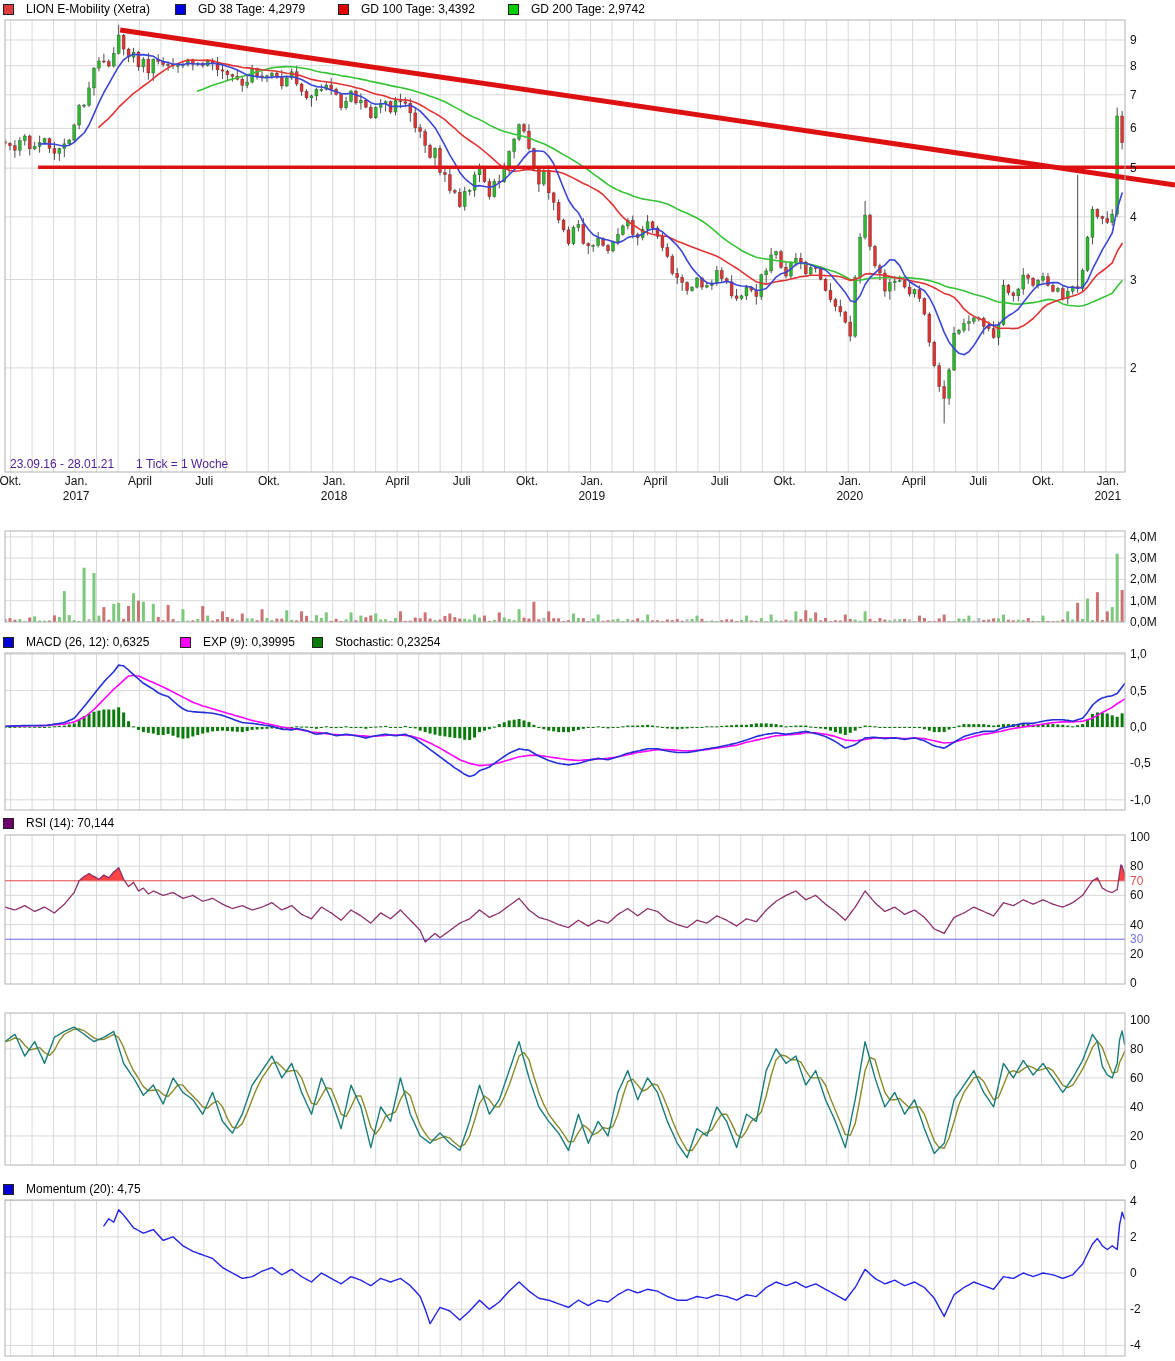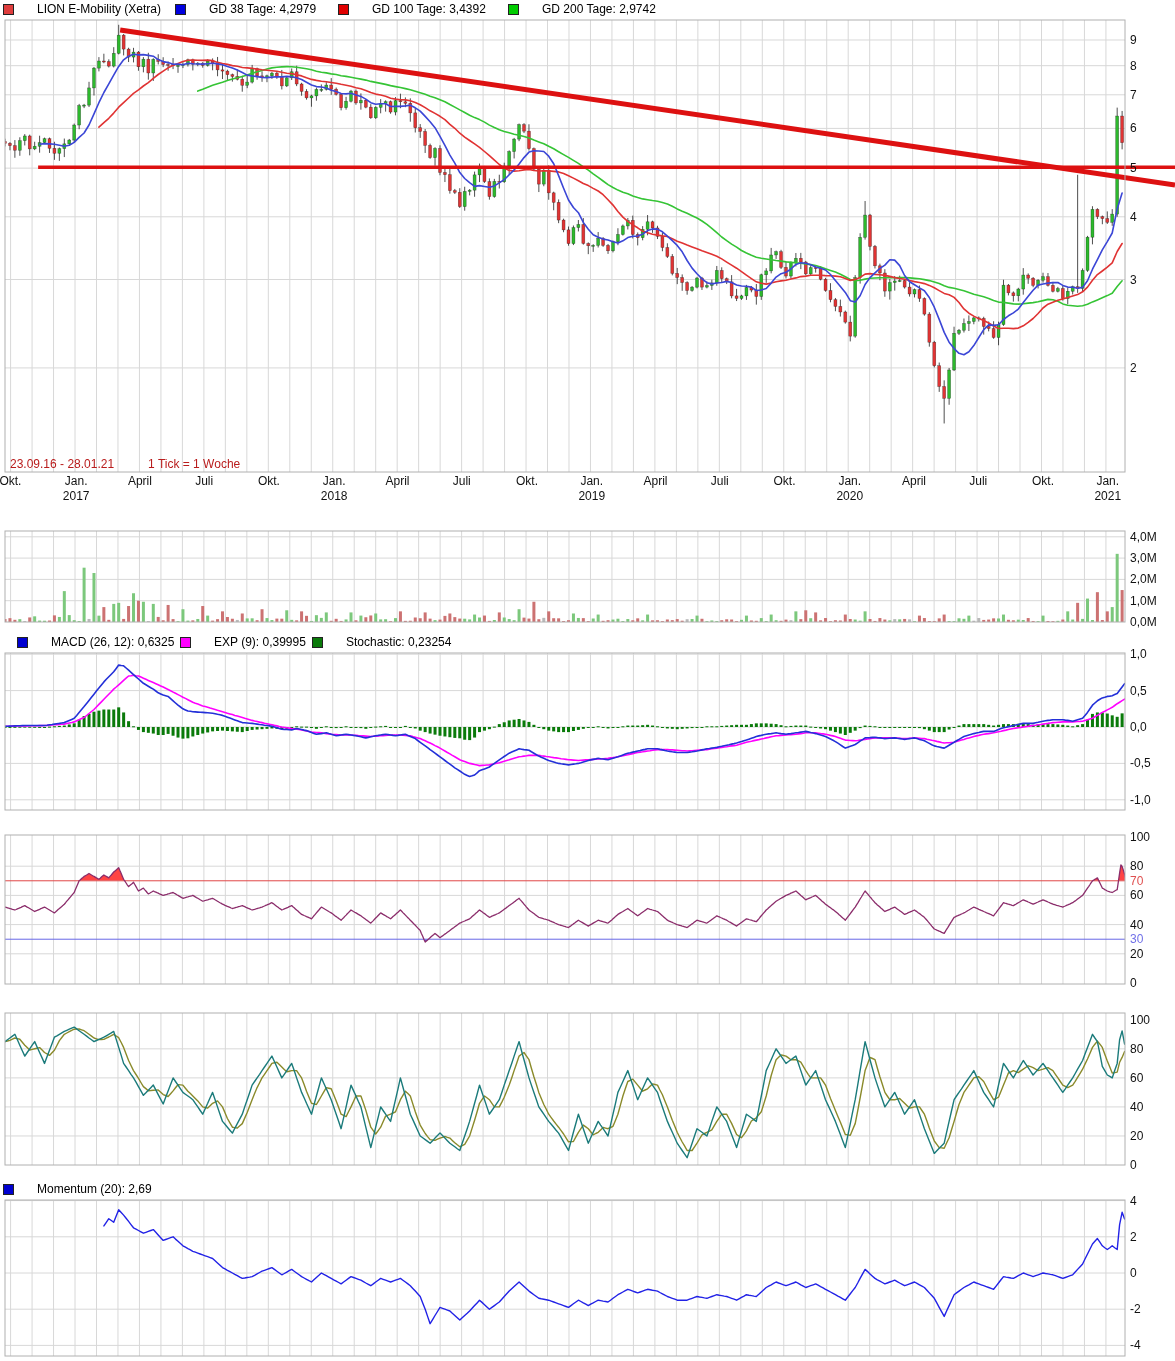--- a/index.html
+++ b/index.html
@@ -1,21 +1,21 @@
 <!DOCTYPE html>
 <html><head>
 <meta charset="utf-8">
 <style>
   html,body{margin:0;padding:0;background:#fff;font-family:"Liberation Sans",sans-serif;}
   #app{position:relative;width:1175px;height:1361px;background:#fff;overflow:hidden;}
   #plot{position:absolute;left:0;top:0;}
   .hdr{position:absolute;left:0;right:0;height:16px;font-size:12px;color:#000;}
-  .li{position:absolute;top:0;display:flex;align-items:center;gap:23px;white-space:nowrap;}
+  .li{position:absolute;top:0;display:flex;align-items:center;gap:12px;white-space:nowrap;}
   .sw{width:9px;height:9px;border:1px solid #222;display:inline-block;flex:0 0 auto;}
-  .info{position:absolute;top:457px;left:10px;font-size:12px;color:#b91c1c;display:flex;gap:34px;}
+  .info{position:absolute;top:457px;left:10px;font-size:12px;color:#4c1d95;display:flex;gap:22px;}
   svg text{font-family:"Liberation Sans",sans-serif;}
 </style>
 </head>
 <body>
 
 <div id="app">
   <svg id="plot" width="1175" height="1361">
       <g>
         <line x1="10.58559" y1="20" x2="10.58559" y2="472" stroke="#d8d8d8" stroke-width="1"></line>
         <line x1="10.58559" y1="531" x2="10.58559" y2="622" stroke="#d8d8d8" stroke-width="1"></line>
@@ -1414,35 +1414,41 @@
     </span>
   </div>
 
   <div class="info">
     <span>23.09.16 - 28.01.21</span>
     <span>1 Tick = 1 Woche</span>
   </div>
 
 
   <div class="hdr" style="top:635px">
-    <span class="li" style="left:17px">
+    <span class="li" style="left:3px">
       <span class="sw" style="background: rgb(0, 0, 208);"></span>
       <span>MACD (26, 12): 0,6325</span>
     </span>
     <span class="li" style="left:180px">
       <span class="sw" style="background: rgb(255, 0, 255);"></span>
       <span>EXP (9): 0,39995</span>
     </span>
     <span class="li" style="left:312px">
       <span class="sw" style="background: rgb(10, 122, 10);"></span>
       <span>Stochastic: 0,23254</span>
     </span>
   </div>
 
+  <div class="hdr" style="top:816px">
+    <span class="li" style="left:3px">
+      <span class="sw" style="background: rgb(109, 0, 109);"></span>
+      <span>RSI (14): 70,144</span>
+    </span>
+  </div>
 
 
   <div class="hdr" style="top:1182px">
     <span class="li" style="left:3px">
       <span class="sw" style="background: rgb(0, 0, 208);"></span>
-      <span>Momentum (20): 2,69</span>
+      <span>Momentum (20): 4,75</span>
     </span>
   </div>
 </div>
 
 </body></html>

